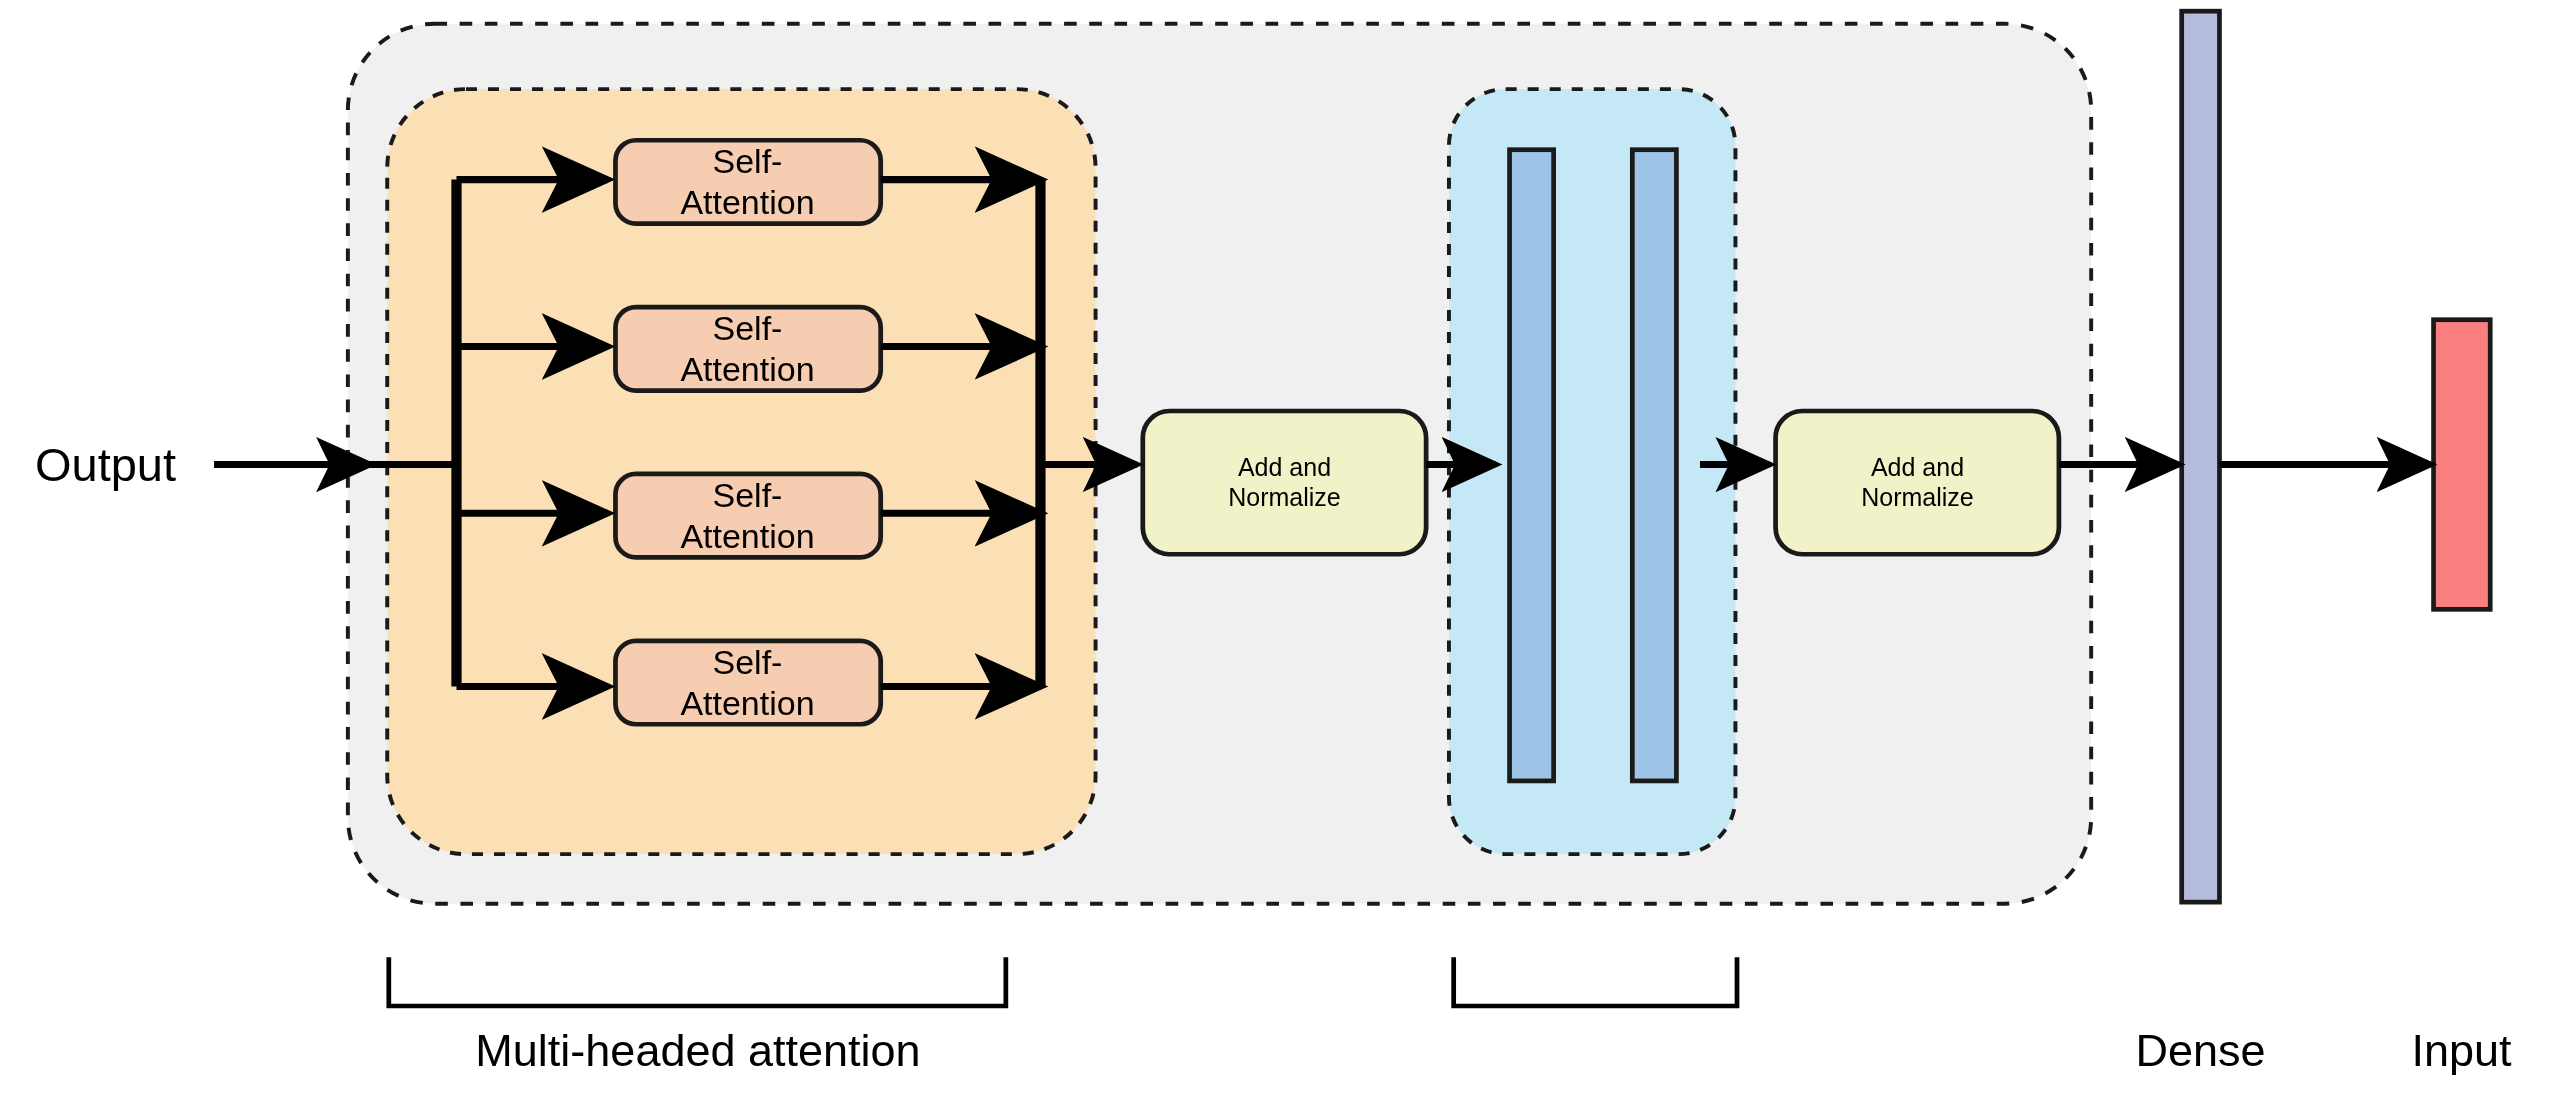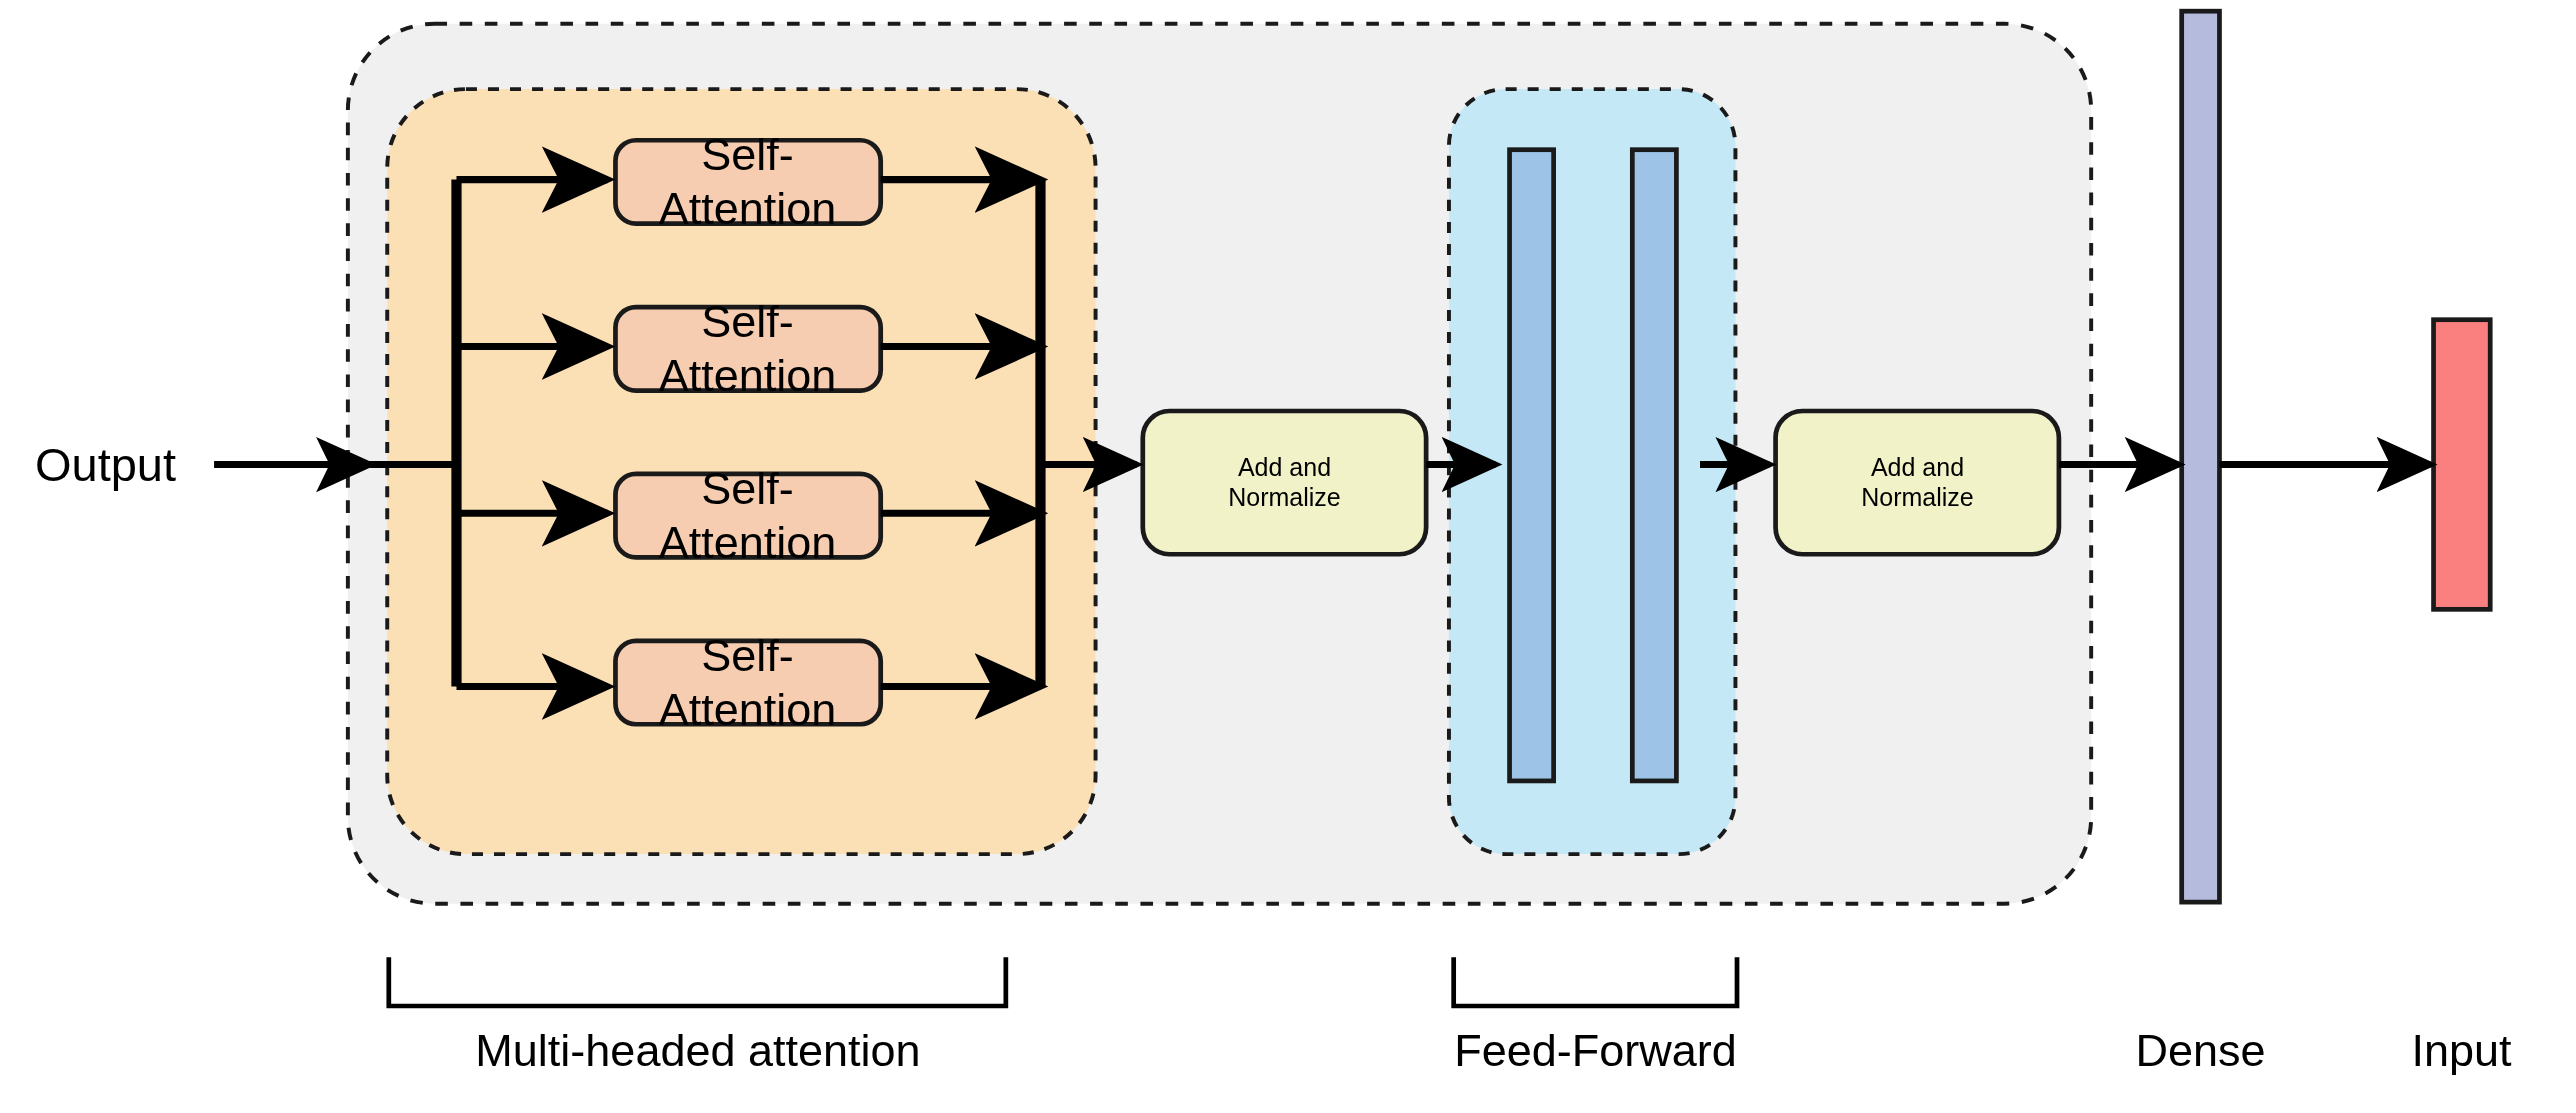--- a/index.html
+++ b/index.html
@@ -30,21 +30,21 @@
     display: flex;
     flex-direction: column;
     align-items: center;
     justify-content: center;
     text-align: center;
     color: #000000;
     line-height: 1.18;
     pointer-events: none;
     white-space: pre;
   }
-  .sa-label { font-size: 45px; }
+  .sa-label { font-size: 34px; }
   .an-label { font-size: 25px; }
   .big-label { font-size: 47px; }
   .cap-label { font-size: 45px; }
 </style>
 </head>
 <body>
 
 <div id="diagram-root">
 
   <svg class="layer" viewBox="0 0 3273 1415">
@@ -138,23 +138,20 @@
   </div>
   <div class="node-label an-label" style="left:1776px; top:411px; width:283px; height:143px;">
     <span>Add and</span>
     <span>Normalize</span>
   </div>
 
   <div class="node-label cap-label" style="left:383px; top:1023px; width:630px; height:55px;">
     <span>Multi-headed attention</span>
   </div>
 
-  <div class="node-label cap-label" style="left:1438px; top:1023px; width:315px; height:55px;">
-    <span>Feed-Forward</span>
-  </div>
 
   <div class="node-label cap-label" style="left:2106px; top:1023px; width:189px; height:55px;">
     <span>Dense</span>
   </div>
 
   <div class="node-label cap-label" style="left:2367px; top:1023px; width:189px; height:55px;">
     <span>Input</span>
   </div>
 
 </div>

